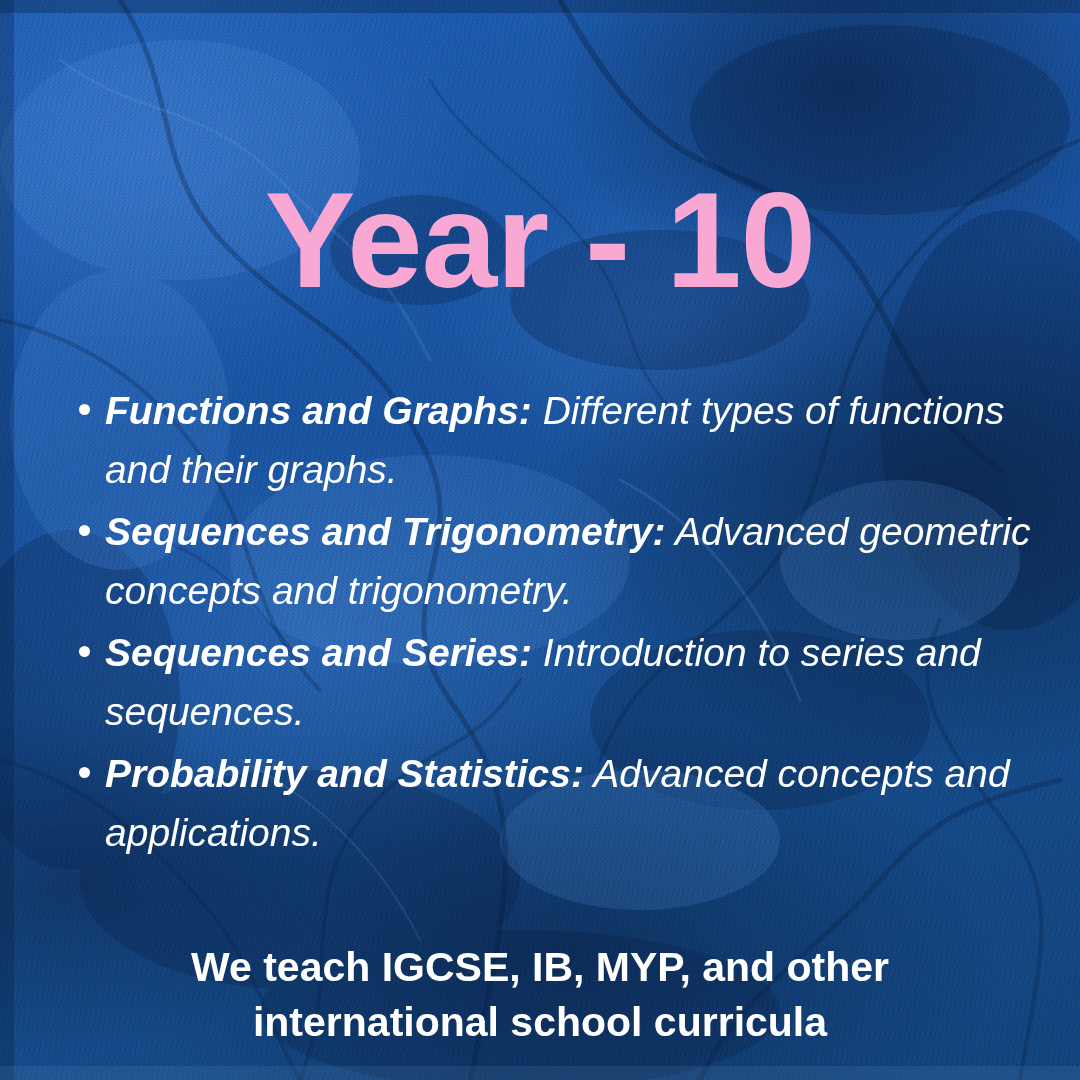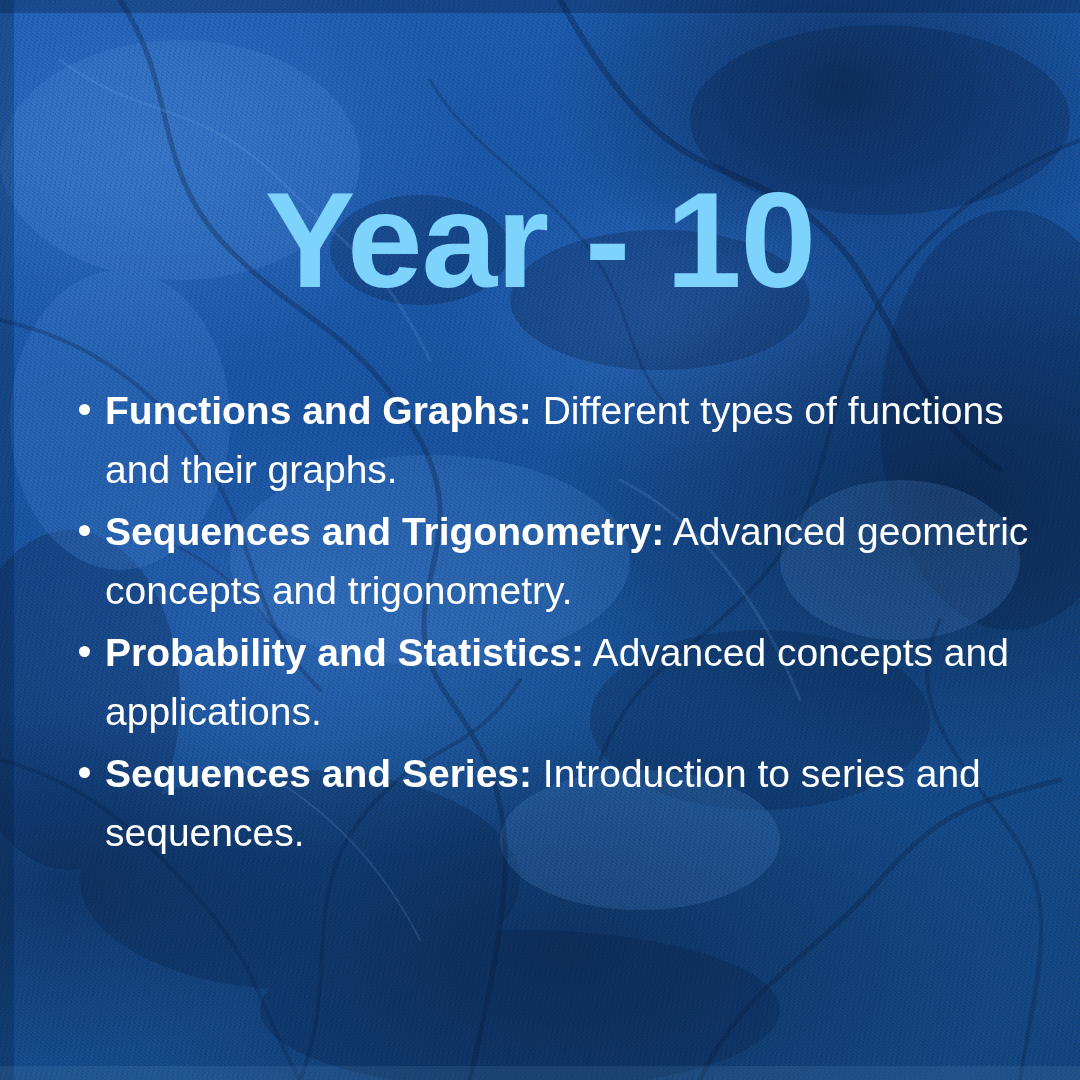--- a/index.html
+++ b/index.html
@@ -73,21 +73,21 @@
     height: 100%;
     box-sizing: border-box;
   }
 
   .title {
     position: absolute;
     top: 78px;
     left: 0;
     right: 0;
     text-align: center;
-    color: #7dd3fc;
+    color: #f9a8d4;
     font-size: 136px;
     font-weight: 700;
     letter-spacing: -1px;
     line-height: 1.05;
     white-space: nowrap;
   }
 
   .bullets {
     position: absolute;
     top: 382px;
@@ -197,39 +197,43 @@
   <div class="tex tex-grain"></div>
 
   <div class="band band-top"></div>
   <div class="band band-left"></div>
   <div class="band band-bottom"></div>
 
   <div class="content">
 
     <h1 class="title">Year - 10</h1>
 
-    <ul class="bullets" style="list-style:none;margin:0;padding:0;">
+    <ul class="bullets" style="list-style:none;margin:0;padding:0;font-style:italic;">
 
       <li class="bullet-row">
         <span class="bullet-dot"></span>
         <span class="bullet-text"><span class="lead">Functions and Graphs:</span><span> Different types of functions and their graphs.</span></span>
       </li>
 
       <li class="bullet-row">
         <span class="bullet-dot"></span>
         <span class="bullet-text"><span class="lead">Sequences and Trigonometry:</span><span> Advanced geometric concepts and trigonometry.</span></span>
       </li>
 
       <li class="bullet-row">
         <span class="bullet-dot"></span>
+        <span class="bullet-text"><span class="lead">Sequences and Series:</span><span> Introduction to series and sequences.</span></span>
+      </li>
+
+      <li class="bullet-row">
+        <span class="bullet-dot"></span>
         <span class="bullet-text"><span class="lead">Probability and Statistics:</span><span> Advanced concepts and applications.</span></span>
       </li>
 
-      <li class="bullet-row">
-        <span class="bullet-dot"></span>
-        <span class="bullet-text"><span class="lead">Sequences and Series:</span><span> Introduction to series and sequences.</span></span>
-      </li>
-
     </ul>
 
+    <div class="footer">
+      <span class="footer-line">We teach IGCSE, IB, MYP, and other</span>
+      <span class="footer-line">international school curricula</span>
+    </div>
 
   </div>
 </div>
 
 </body></html>

